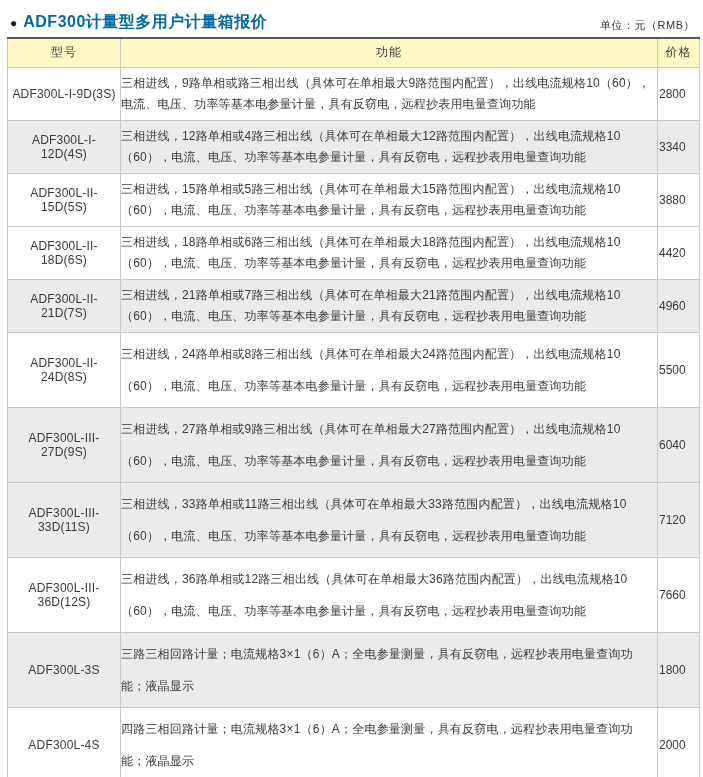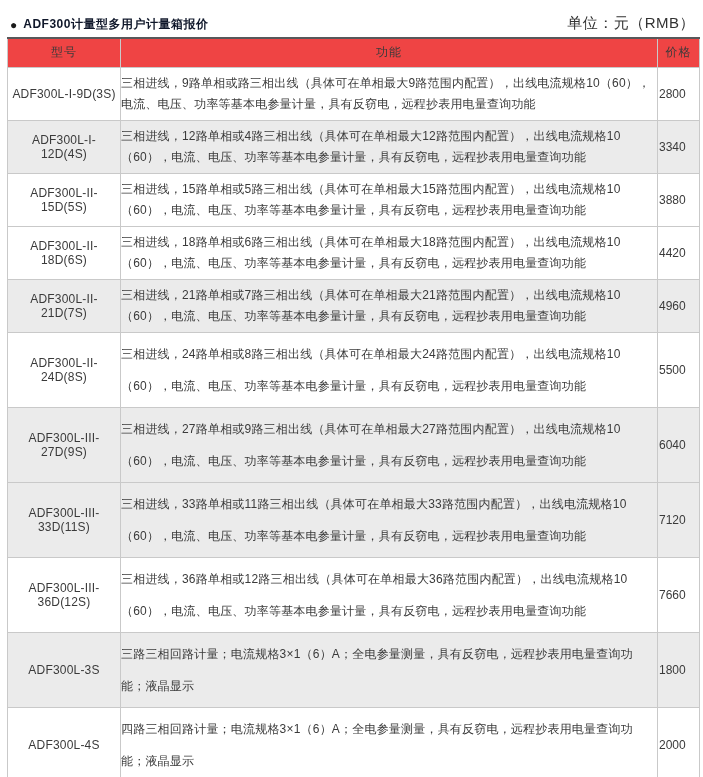--- a/index.html
+++ b/index.html
@@ -7,31 +7,31 @@
     width:703px;height:777px;overflow:hidden;background:#ffffff;
     font-family:"Liberation Sans","DejaVu Sans",sans-serif;
     color:#333;-webkit-font-smoothing:antialiased;
   }
   .titlebar{
     display:flex;justify-content:space-between;align-items:flex-end;
     padding:9px 6px 4px 10px;height:24px;box-sizing:content-box;
   }
   .title-wrap{display:flex;align-items:center;}
   .bullet{font-size:12px;color:#1a1a1a;margin-right:6px;line-height:1;}
-  .title{font-size:12px;font-weight:bold;color:#0f172a;letter-spacing:.5px;}
-  .unit{font-size:15px;color:#333;padding-right:2px;letter-spacing:.5px;}
+  .title{font-size:16px;font-weight:bold;color:#0369a1;letter-spacing:.5px;}
+  .unit{font-size:11px;color:#333;padding-right:2px;letter-spacing:.5px;}
   table.price-table{
     margin-left:7px;width:692px;border-collapse:collapse;table-layout:fixed;
     border-top:2px solid #58585a;border-bottom:3px solid #545456;
   }
   .price-table th,.price-table td{
     border:1px solid #c9c9c9;vertical-align:middle;
     font-size:12px;color:#3a3a3a;
   }
-  .price-table thead tr{height:29px;background:#ef4444;margin-top:47px;}
+  .price-table thead tr{height:29px;background:#fef9c3;margin-top:47px;}
   .price-table th{font-weight:normal;text-align:center;letter-spacing:1px;}
   tr.shaded{background:#ebebeb;}
   td.model{text-align:center;letter-spacing:.2px;}
   td.func{text-align:left;padding:5px 0;line-height:21px;letter-spacing:.2px;}
   tr.tall td.func{line-height:32px;}
   td.price{}
 </style>
 </head>
 <body>
 

